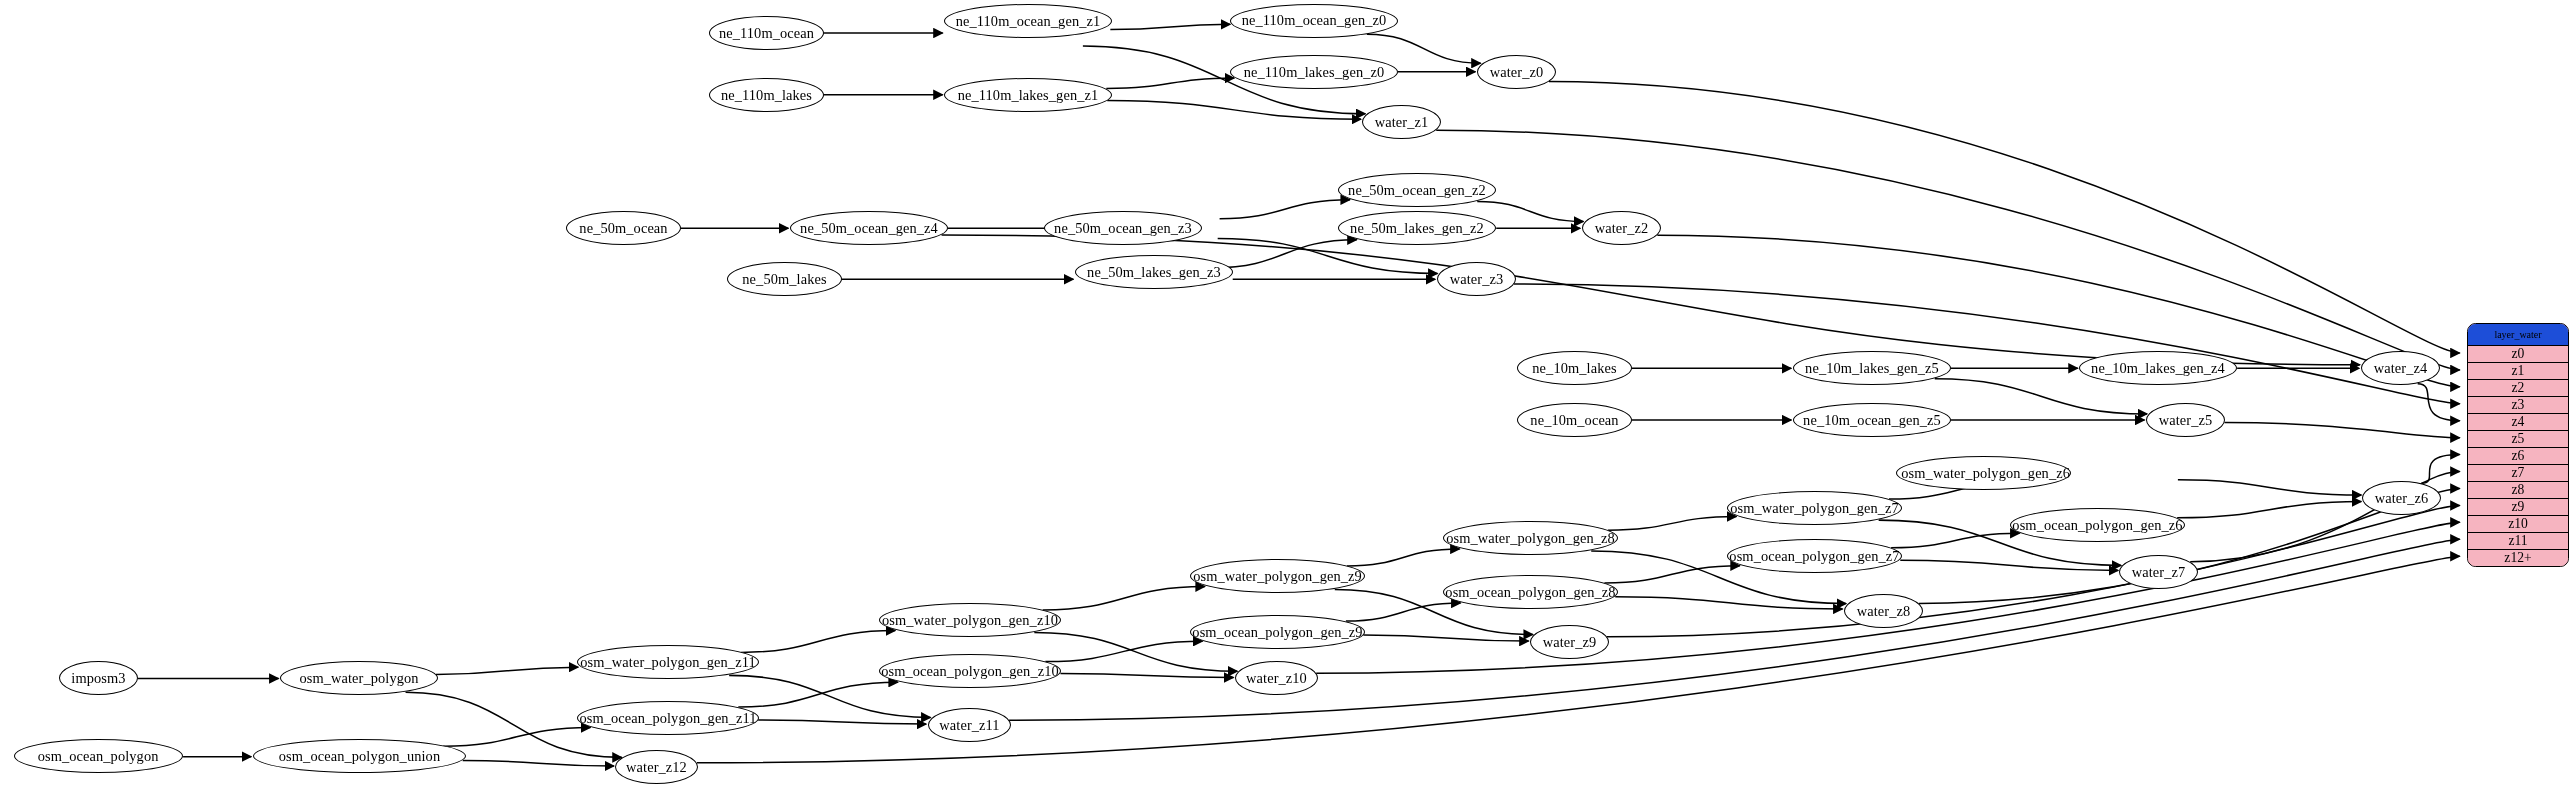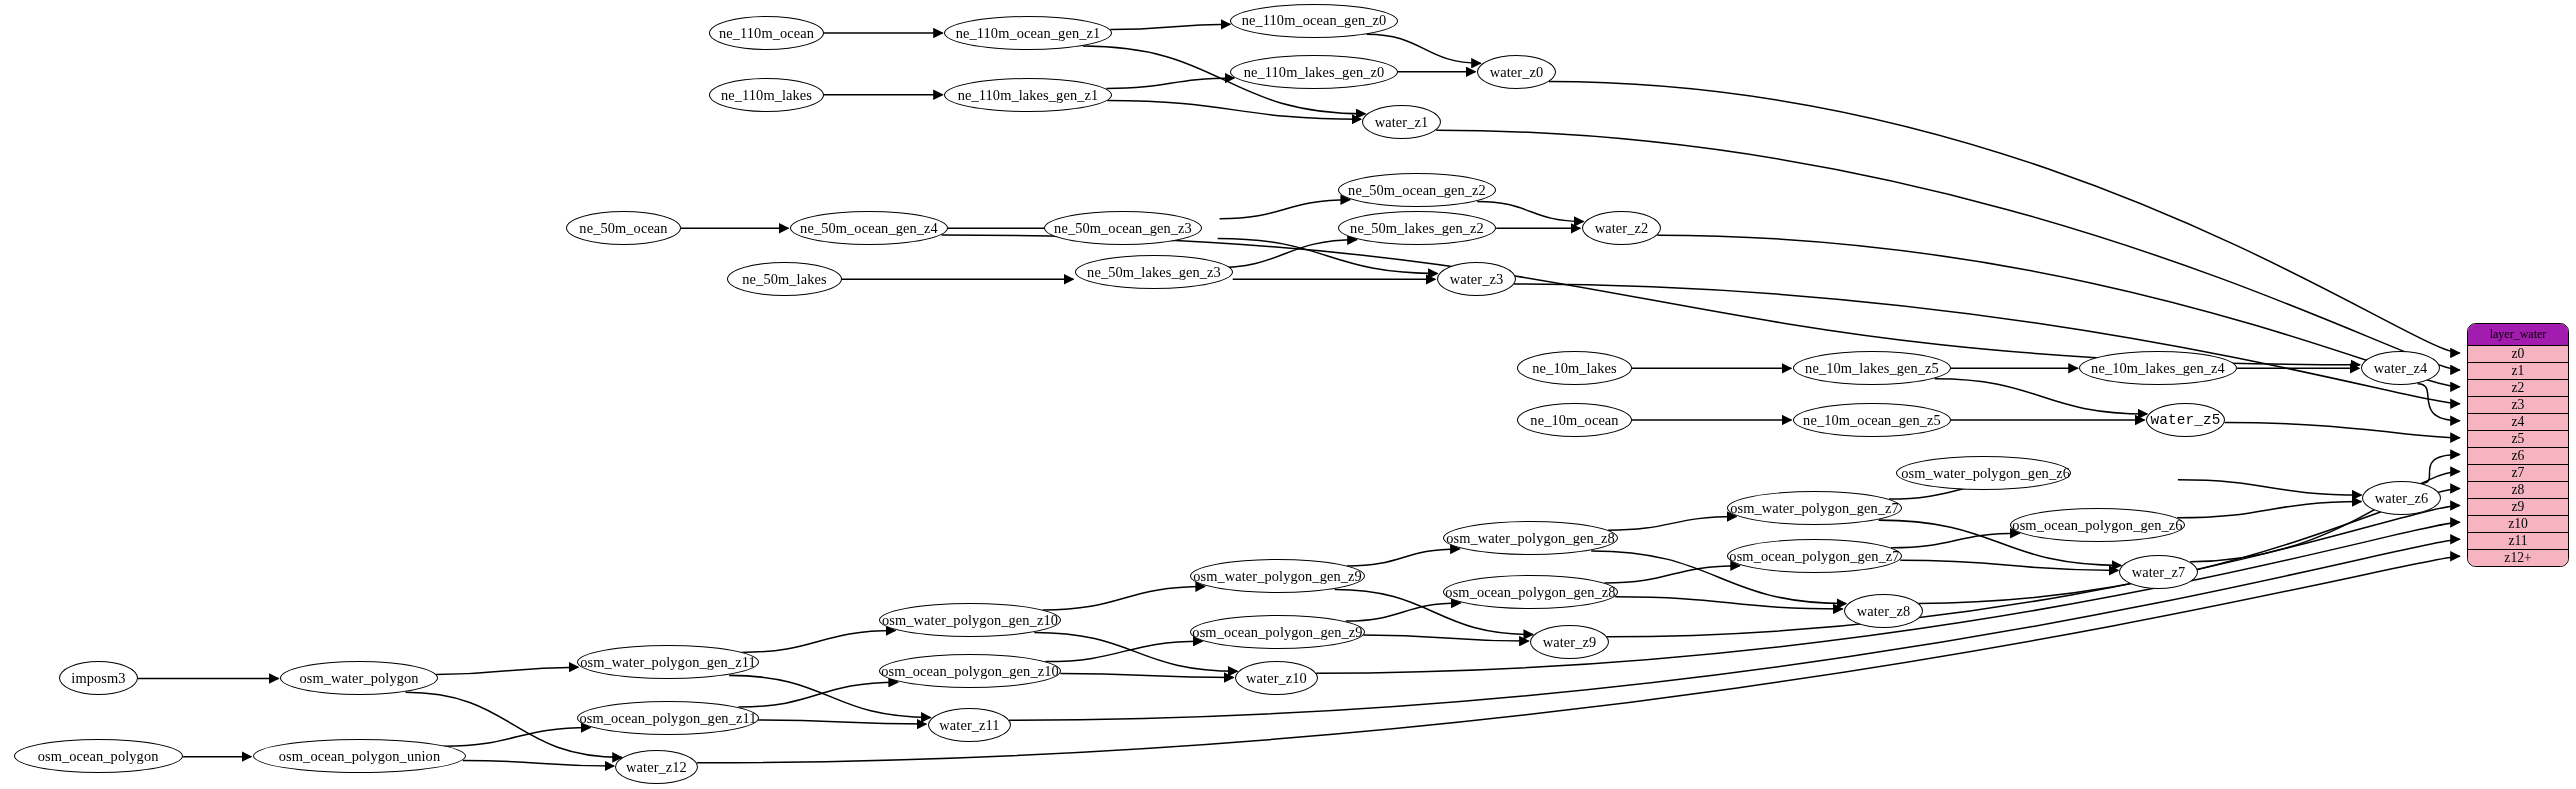--- a/index.html
+++ b/index.html
@@ -34,23 +34,23 @@
     box-sizing:border-box;
     border:1.1px solid #000;
     border-radius:8.6px;
     background:#f6b4c0;
     overflow:hidden;
     font-family:"Liberation Serif", serif;
   }
   .legend-title{
     height:21px;
     display:flex;align-items:center;justify-content:center;
-    font-size:12px; color:#000;
+    font-size:10px; color:#000;
     border-bottom:1.1px solid #000;
-    background:#a21caf;
+    background:#1d4ed8;
   }
   .legend-row{
     height:16px;
     display:flex;align-items:center;justify-content:center;
     font-size:13.6px; color:#000;
     border-bottom:1.1px solid #000;
     background:#f6b4c0;
   }
   .legend-row:last-child{border-bottom:none;}
 </style>
@@ -131,21 +131,21 @@
         <path d="M 1833.2598074329999 937.7102656942147 C 2709.26691334485 937.7102656942147 3356 727.6 3426 727.6" marker-end="url(#arw)"></path>
         <path d="M 1405.534498813778 1003.0769131536581 C 2516.7905244662 1003.0769131536581 3356 751.2 3426 751.2" marker-end="url(#arw)"></path>
         <path d="M 970.8060695185443 1062.4615110902605 C 2321.1627312833452 1062.4615110902605 3356 774.8000000000001 3426 774.8000000000001" marker-end="url(#arw)"></path>
       </g>
   </svg>
 
   <div id="node-layer">
       <div class="node" style="left: 709px; top: 16px; width: 115px; height: 34px;">
         <span>ne_110m_ocean</span>
       </div>
-      <div class="node" style="left: 944px; top: 16px; width: 168px; height: 34px;">
+      <div class="node" style="left: 944px; top: 4px; width: 168px; height: 34px;">
         <span>ne_110m_ocean_gen_z1</span>
       </div>
       <div class="node" style="left: 1230px; top: 3.6px; width: 168px; height: 34px;">
         <span>ne_110m_ocean_gen_z0</span>
       </div>
       <div class="node" style="left: 1477px; top: 55px; width: 79px; height: 34px;">
         <span>water_z0</span>
       </div>
       <div class="node" style="left: 709px; top: 78px; width: 115px; height: 34px;">
         <span>ne_110m_lakes</span>
@@ -197,21 +197,21 @@
       </div>
       <div class="node" style="left: 2361px; top: 351px; width: 79px; height: 34px;">
         <span>water_z4</span>
       </div>
       <div class="node" style="left: 1517px; top: 403px; width: 115px; height: 34px;">
         <span>ne_10m_ocean</span>
       </div>
       <div class="node" style="left: 1793px; top: 403px; width: 158px; height: 34px;">
         <span>ne_10m_ocean_gen_z5</span>
       </div>
-      <div class="node" style="left: 2146px; top: 403px; width: 79px; height: 34px; font-family: Liberation Mono, monospace;">
+      <div class="node" style="left: 2146px; top: 403px; width: 79px; height: 34px;">
         <span>water_z5</span>
       </div>
       <div class="node" style="left: 1896px; top: 456px; width: 175px; height: 34px; justify-content: flex-end;">
         <span>osm_water_polygon_gen_z6</span>
       </div>
       <div class="node" style="left: 1727px; top: 491px; width: 175px; height: 34px;">
         <span>osm_water_polygon_gen_z7</span>
       </div>
       <div class="node" style="left: 2362px; top: 481px; width: 79px; height: 34px;">
         <span>water_z6</span>

